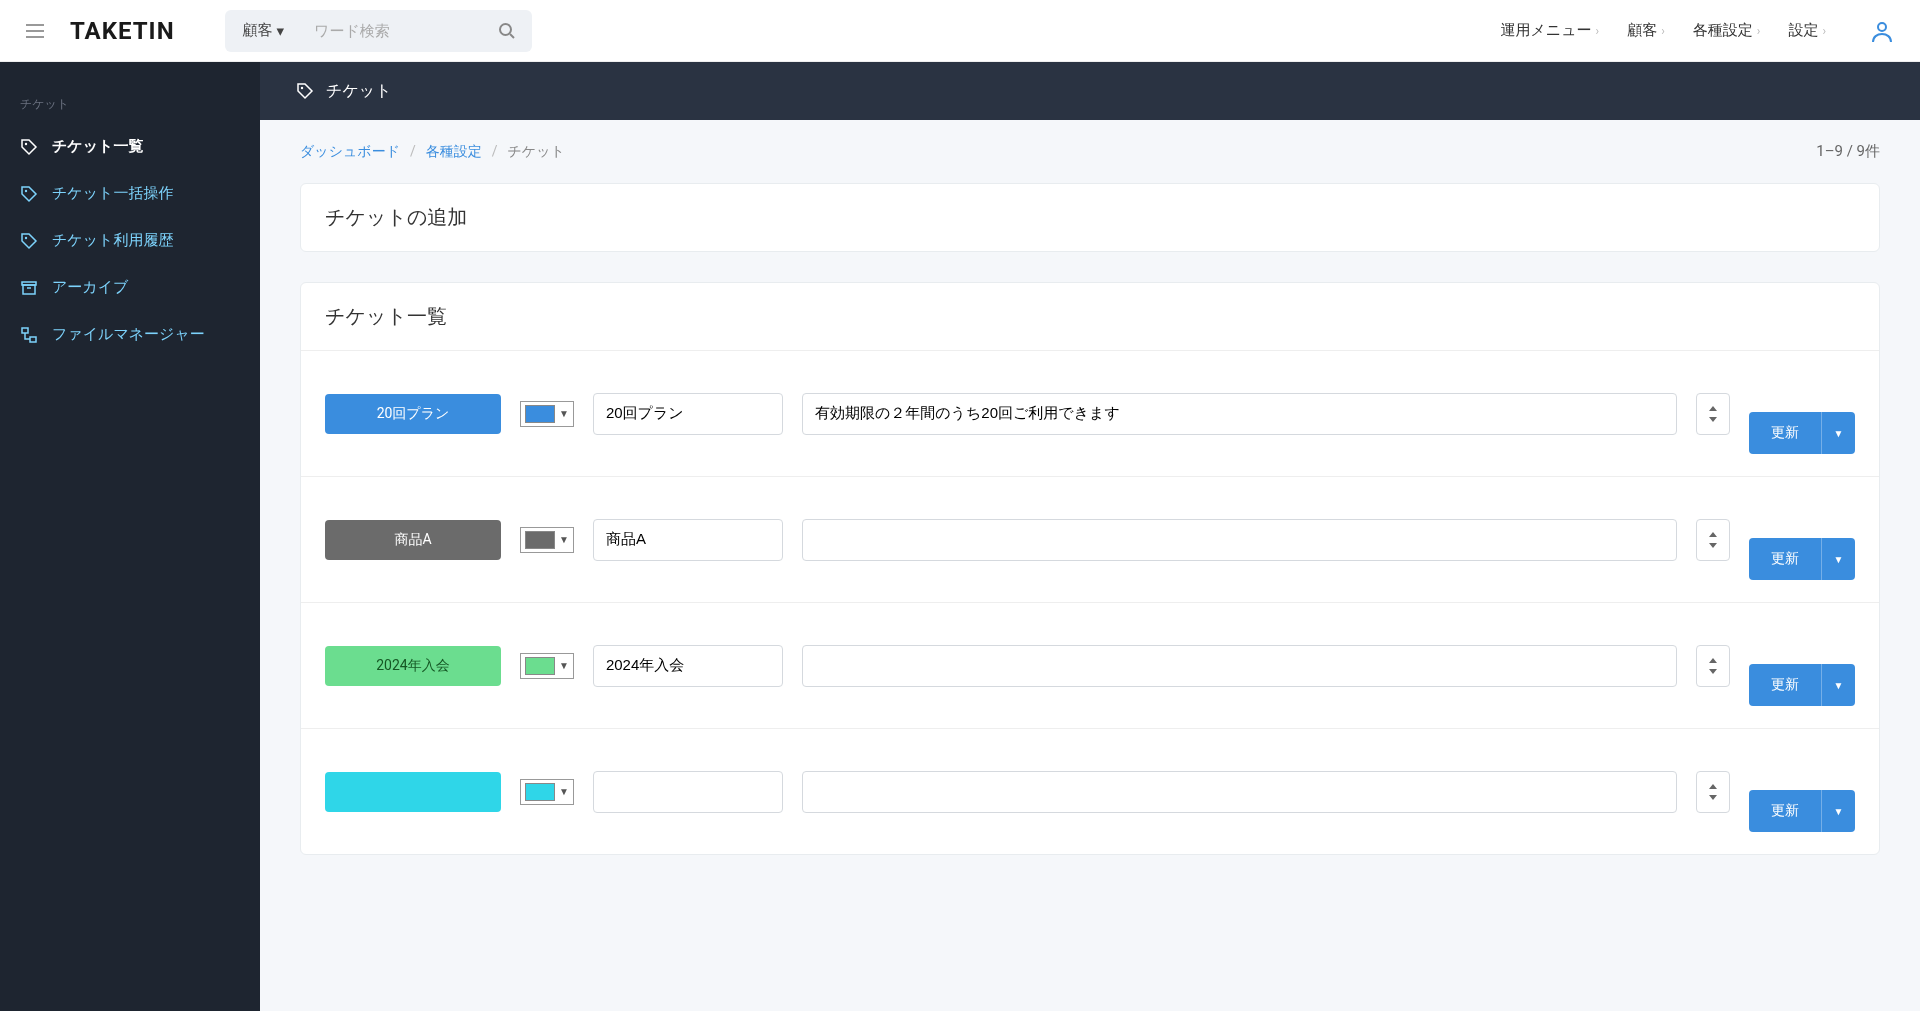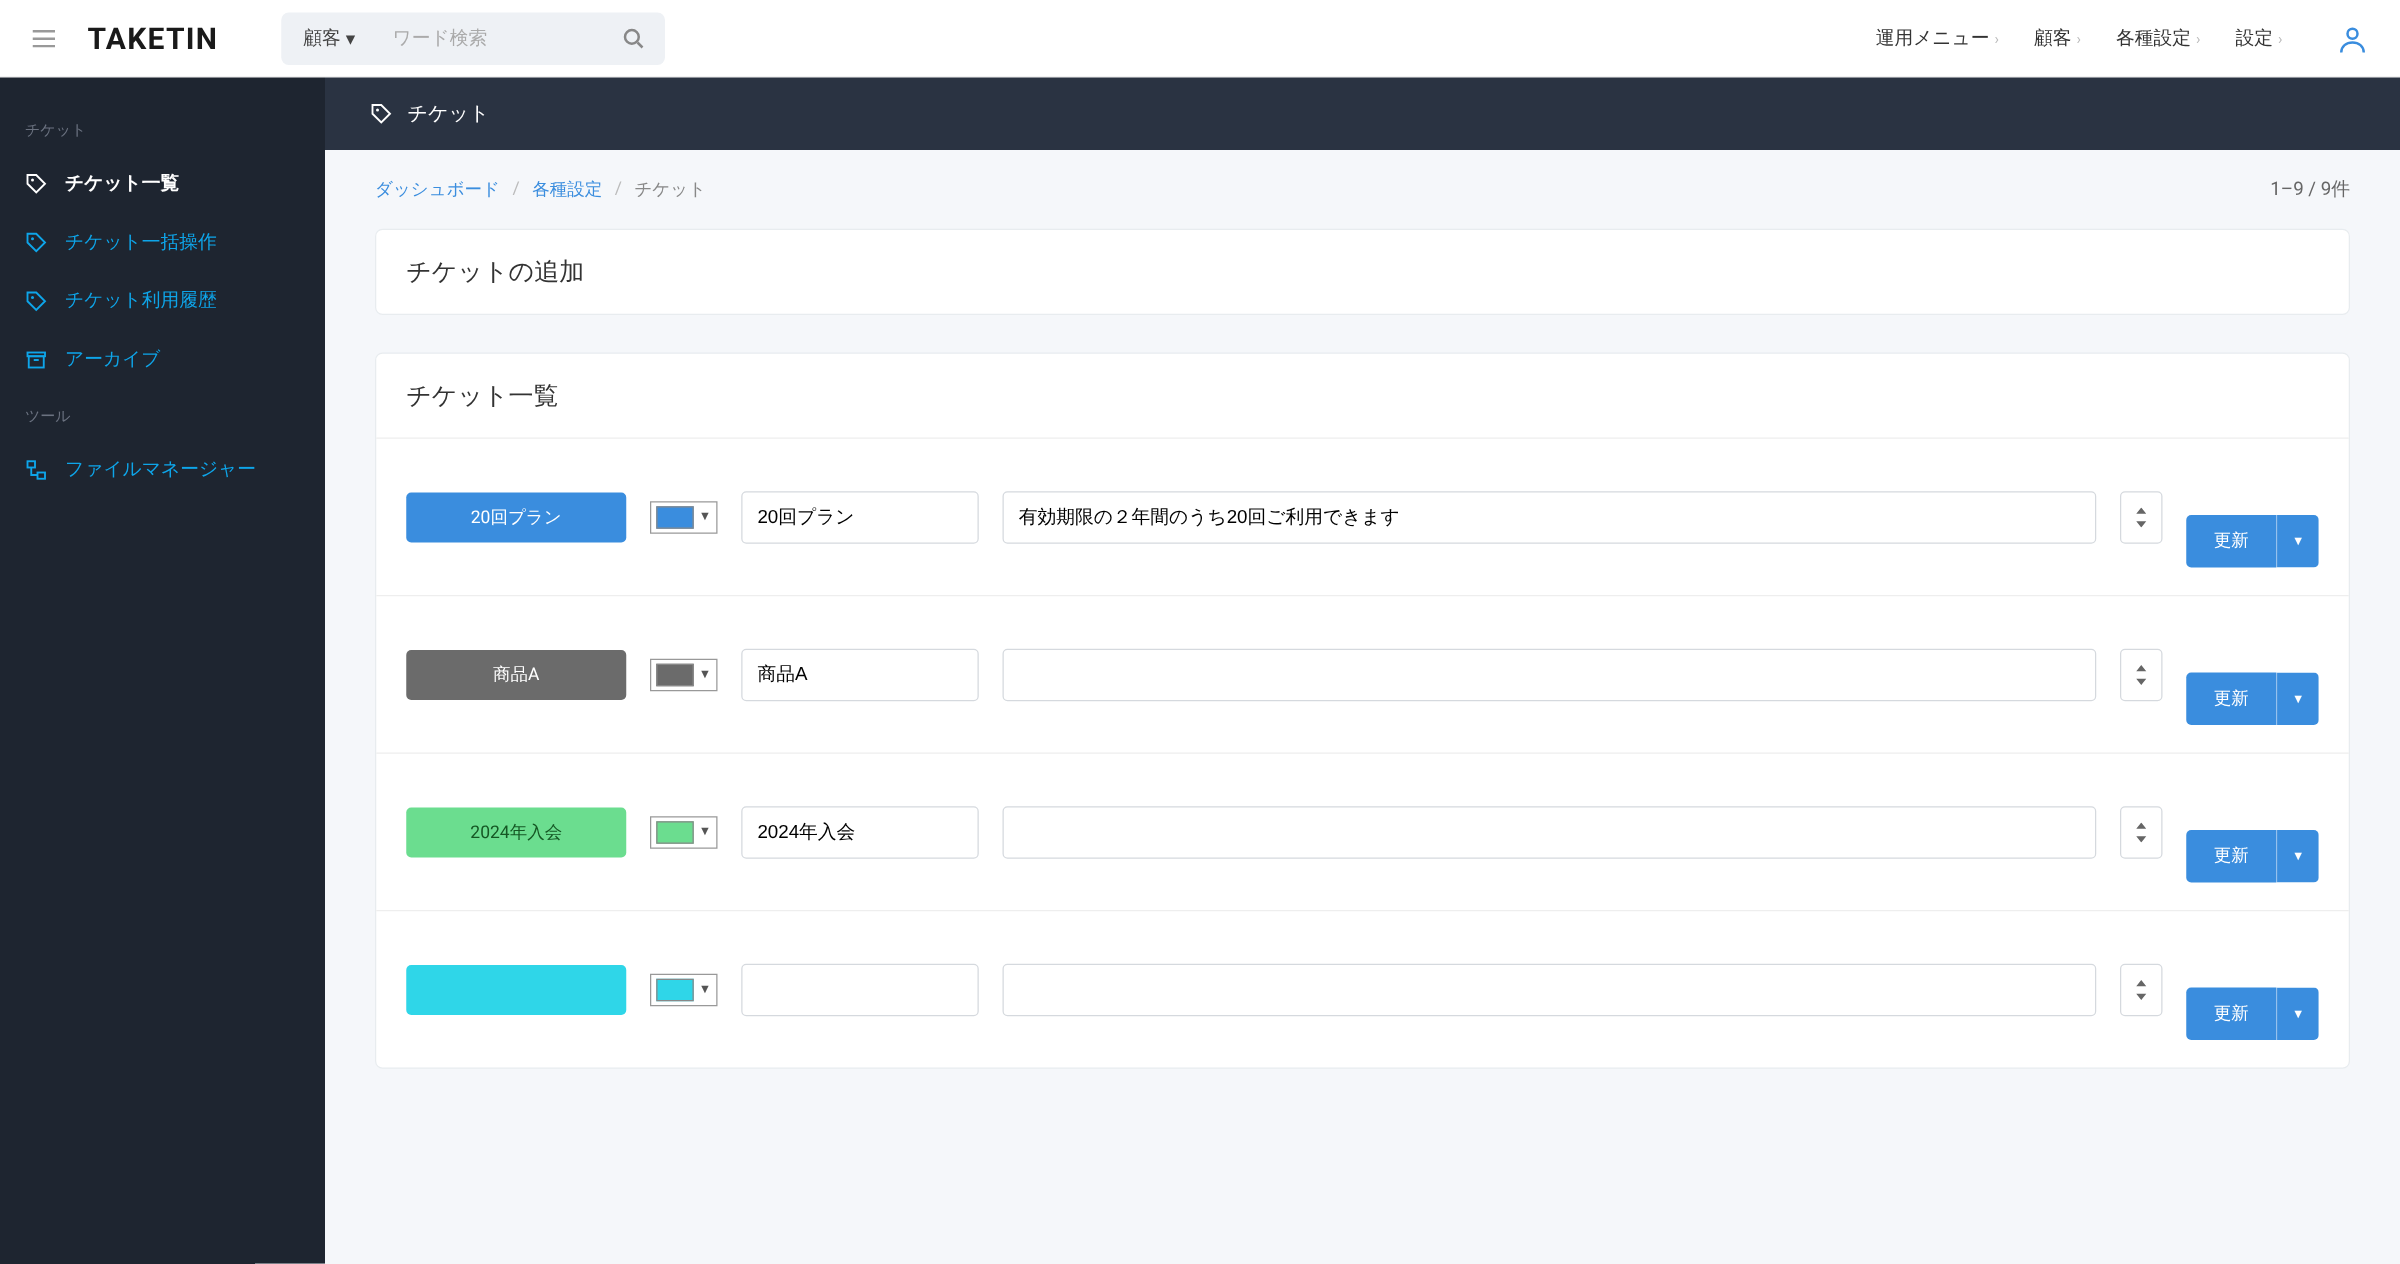--- a/index.html
+++ b/index.html
@@ -16,21 +16,21 @@
 .search-icon { padding: 0 16px; color: #888; cursor: pointer; }
 .nav-right { margin-left: auto; display: flex; align-items: center; gap: 28px; }
 .nav-item { font-size: 15px; color: #333; display: flex; align-items: center; gap: 4px; cursor: pointer; }
 .nav-item .chev { color: #bbb; font-size: 12px; }
 .user-icon { width: 36px; height: 36px; display: flex; align-items: center; justify-content: center; color: #3a8dde; cursor: pointer; margin-left: 10px; }
 
 
 .layout { display: flex; }
 .sidebar { width: 260px; background: #1e2530; color: #adb5bd; min-height: calc(100vh - 62px); padding-top: 20px; }
 .sidebar-section-title { font-size: 12px; color: #6b7280; padding: 14px 20px 10px; }
-.sidebar-item { display: flex; align-items: center; gap: 14px; padding: 14px 20px; font-size: 15px; color: #0ea5e9; cursor: pointer; }
+.sidebar-item { display: flex; align-items: center; gap: 14px; padding: 14px 20px; font-size: 15px; color: #7dd3fc; cursor: pointer; }
 .sidebar-item.active { color: #fff; font-weight: 600; }
 .sidebar-item .icon { width: 18px; height: 18px; display: flex; align-items: center; justify-content: center; }
 
 .main { flex: 1; display: flex; flex-direction: column; }
 
 
 .page-title-bar { background: #2a3342; color: #fff; height: 58px; display: flex; align-items: center; padding: 0 36px; gap: 12px; font-size: 16px; }
 
 
 .subheader { display: flex; align-items: center; justify-content: space-between; padding: 22px 40px; }
@@ -168,21 +168,20 @@
       <span class="icon">
         <svg width="18" height="18" viewBox="0 0 18 18">
             <rect x="2" y="3" width="14" height="3" fill="none" stroke="currentColor" stroke-width="1.5"></rect>
             <rect x="3" y="6" width="12" height="9" fill="none" stroke="currentColor" stroke-width="1.5"></rect>
             <line x1="7" y1="9" x2="11" y2="9" stroke="currentColor" stroke-width="1.5"></line>
           </svg>
       </span>
       <span>アーカイブ</span>
     </div>
 
-    <div class="sidebar-section-title">ツール</div>
 
     <div class="sidebar-item">
       <span class="icon">
         <svg width="18" height="18" viewBox="0 0 18 18">
             <rect x="2" y="2" width="6" height="5" fill="none" stroke="currentColor" stroke-width="1.5"></rect>
             <rect x="10" y="11" width="6" height="5" fill="none" stroke="currentColor" stroke-width="1.5"></rect>
             <path d="M5 7v6h5" fill="none" stroke="currentColor" stroke-width="1.5"></path>
           </svg>
       </span>
       <span>ファイルマネージャー</span>

